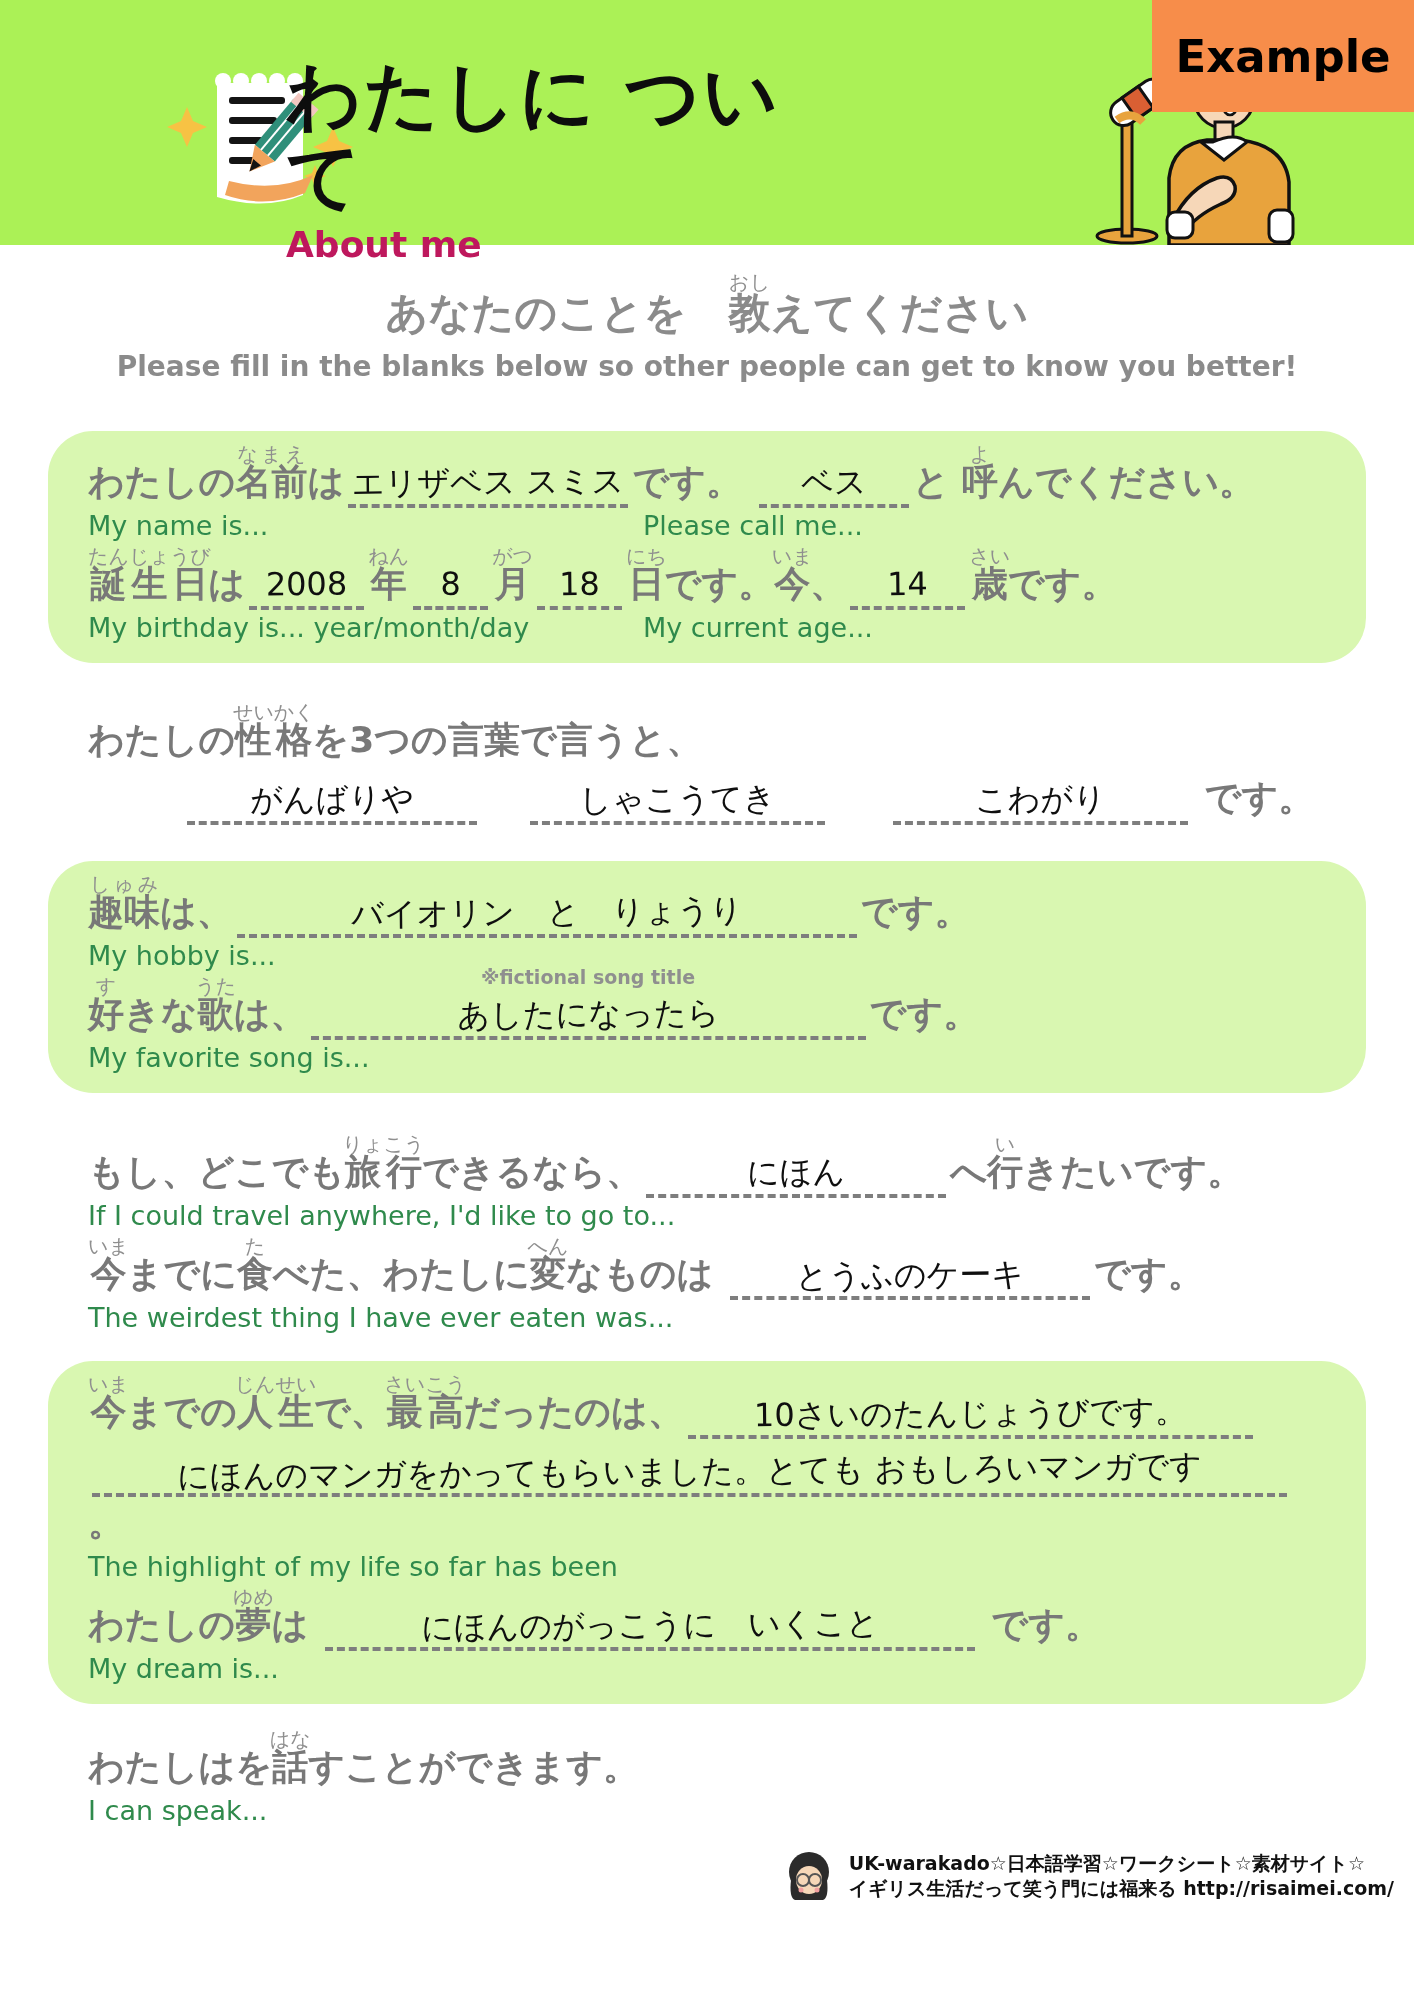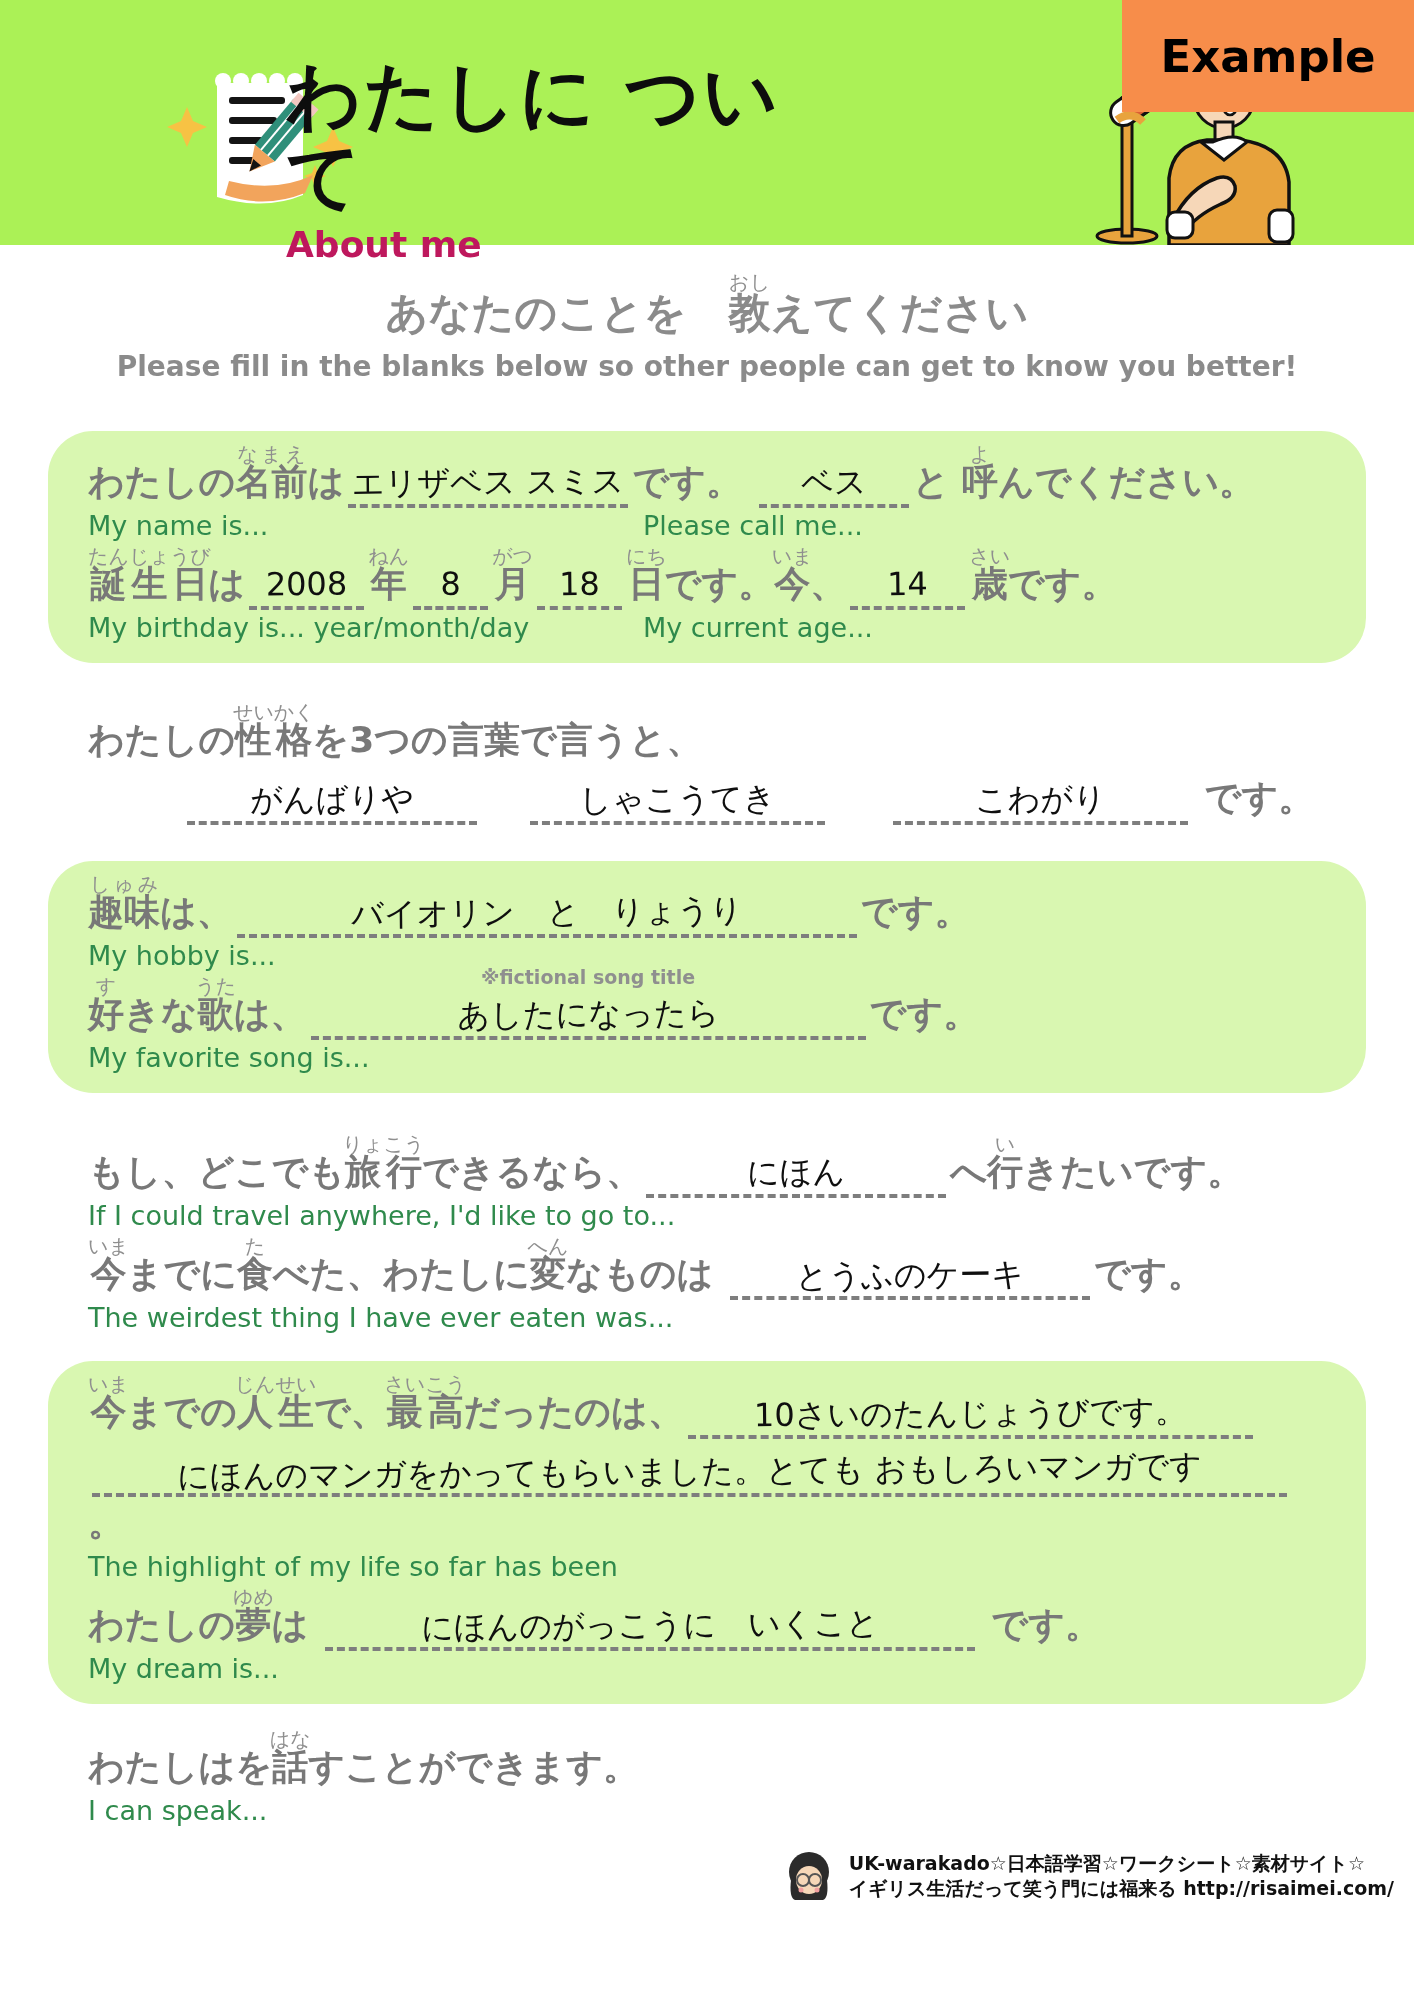--- a/index.html
+++ b/index.html
@@ -4,21 +4,21 @@
 <style>
   html,body{margin:0;padding:0;background:#ffffff;}
   body{width:1414px;font-family:"DejaVu Sans","Liberation Sans",sans-serif;}
   .page{position:relative;width:1414px;min-height:2000px;background:#ffffff;overflow:hidden;}
 
   
   .header{position:relative;height:245px;background:#abf156;}
   .header .title-wrap{position:absolute;left:286px;top:55px;width:560px;}
   .header h1{margin:0;font-size:74px;line-height:1.1;font-weight:bold;color:#0d0d0d;letter-spacing:2px;}
   .header .subtitle{margin-top:6px;font-size:36px;font-weight:bold;color:#be185d;}
-  .badge{position:absolute;top:0;right:0;width:292px;height:112px;background:#f78d4a;
+  .badge{position:absolute;top:0;right:0;width:262px;height:112px;background:#f78d4a;
          display:flex;align-items:center;justify-content:center;
          font-size:45px;font-weight:bold;color:#000;z-index:5;}
   .notepad{position:absolute;left:165px;top:45px;}
   .person{position:absolute;right:110px;top:60px;z-index:2;}
 
   
   .intro{margin-top:28px;text-align:center;}
   .intro .jp-line{font-size:42px;color:#8b8b8b;}
   .intro ruby rt{font-size:21px;color:#8b8b8b;}
   .intro-en{margin-top:6px;font-size:28px;font-weight:bold;color:#8b8b8b;}

